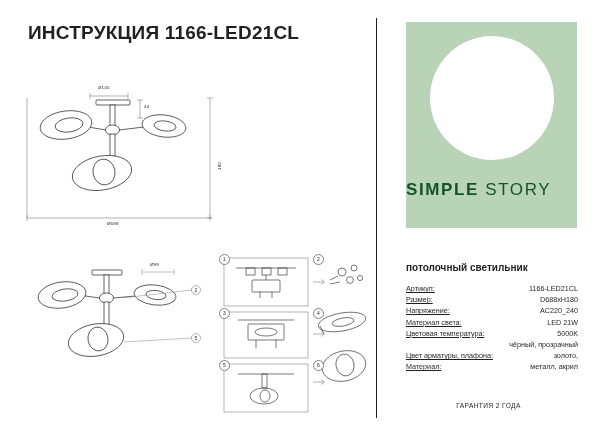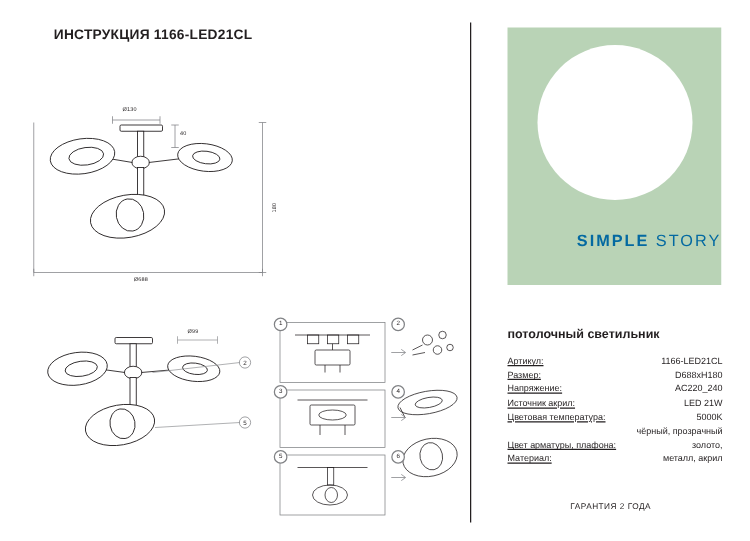--- a/index.html
+++ b/index.html
@@ -22,25 +22,24 @@
   }
   
   .left {
     position: absolute;
     left: 0; top: 0;
     width: 376px; height: 433px;
   }
   .title {
     position: absolute;
     left: 28px; top: 22px;
-    font-size: 11px;
+    font-size: 19px;
     font-weight: bold;
     letter-spacing: 0.2px;
     color: #231f20;
-    margin-left: 15px;
   }
   .divider {
     position: absolute;
     left: 376px; top: 18px;
     width: 1px; height: 400px;
     background: #231f20;
   }
   
   .dwg-top {
     position: absolute;
@@ -94,24 +93,24 @@
     top: 76px;
     transform: translate(-50%, -50%);
     width: 124px; height: 124px;
     border-radius: 50%;
     background: #ffffff;
   }
   .logo-text {
     position: absolute;
     left: 0; right: 0;
     bottom: 28px;
-    text-align: right;
-    font-size: 13px;
+    text-align: left;
+    font-size: 17px;
     letter-spacing: 1.6px;
-    color: #0369a1;
+    color: #14532d;
   }
   .logo-text b {
     font-weight: bold;
   }
   .logo-text span {
     font-weight: normal;
   }
   .subtitle {
     position: absolute;
     left: 29px; top: 262px;
@@ -335,21 +334,21 @@
       </div>
       <div class="spec-row">
         <span class="spec-label">Размер:</span>
         <span class="spec-value">D688xH180</span>
       </div>
       <div class="spec-row">
         <span class="spec-label">Напряжение:</span>
         <span class="spec-value">AC220_240</span>
       </div>
       <div class="spec-row">
-        <span class="spec-label">Источник акрил:</span>
+        <span class="spec-label">Материал света:</span>
         <span class="spec-value">LED 21W</span>
       </div>
       <div class="spec-row">
         <span class="spec-label">Цветовая температура:</span>
         <span class="spec-value">5000K</span>
       </div>
       <div class="spec-row">
         <span class="spec-label"></span>
         <span class="spec-value">чёрный, прозрачный</span>
       </div>

